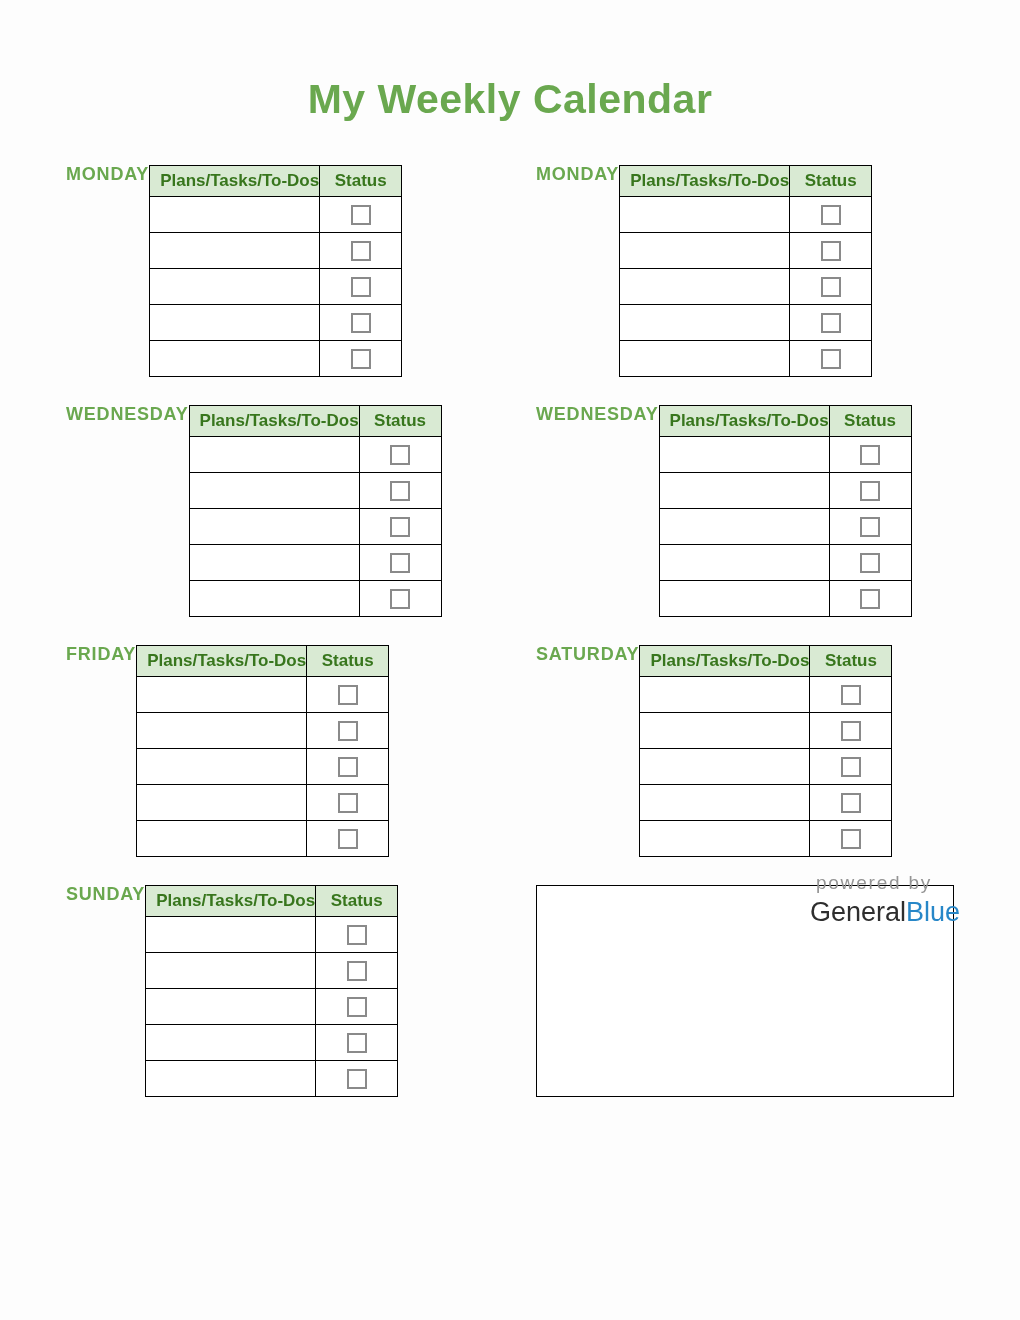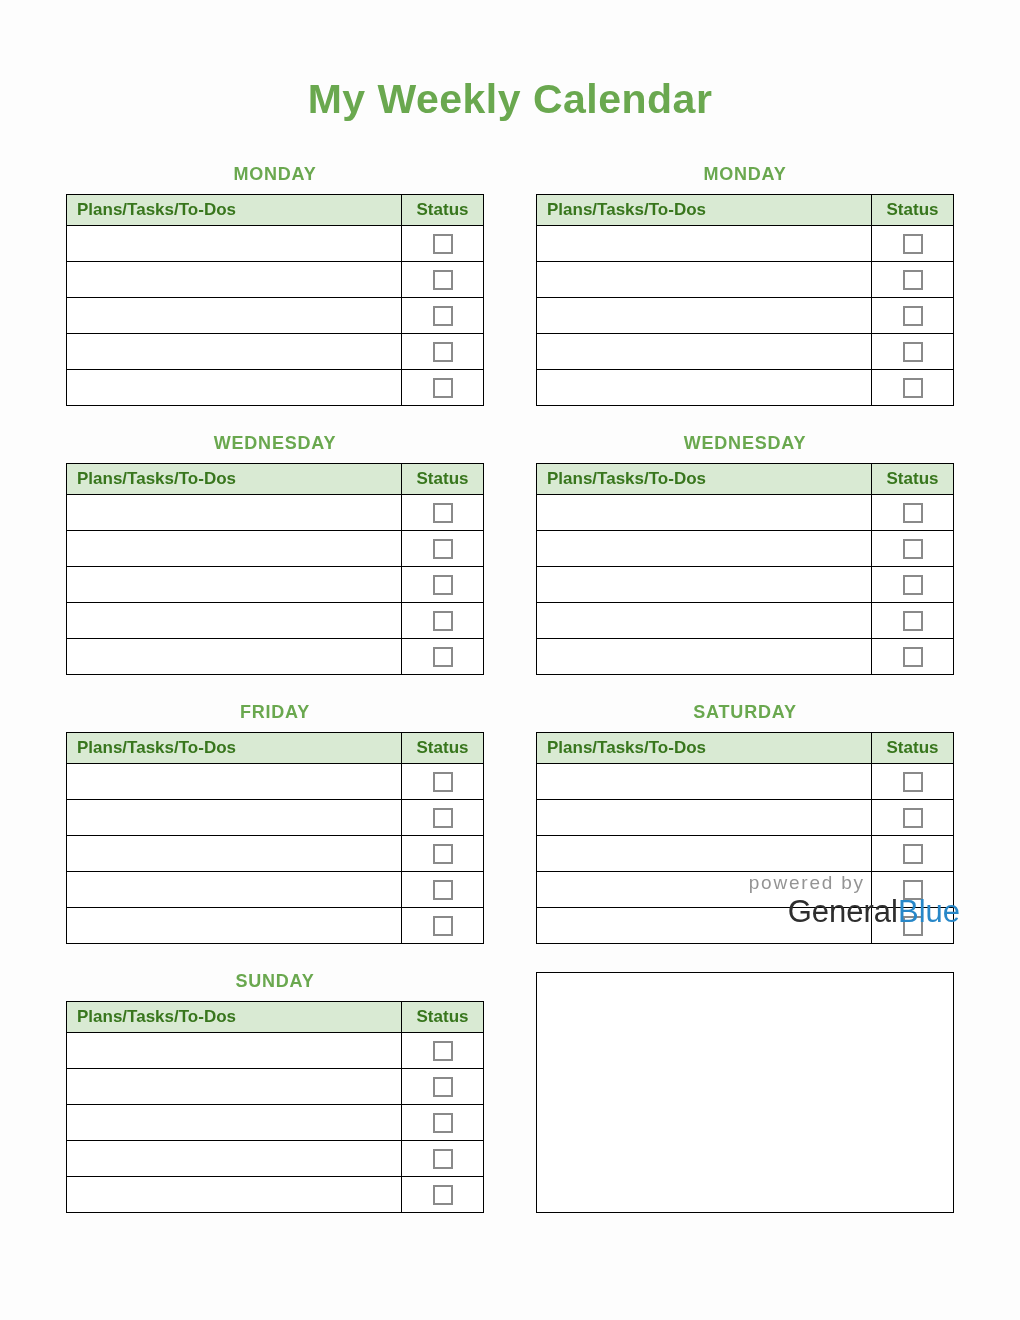--- a/index.html
+++ b/index.html
@@ -30,21 +30,21 @@
   }
 
   .grid{
     margin:42px 66px 0 66px;
     display:grid;
     grid-template-columns:1fr 1fr;
     column-gap:52px;
     row-gap:28px;
   }
 
-  .section{display:flex;flex-direction:column;}
+  .section{display:flex;flex-direction:row;}
   .section-title{
     margin:0 0 11px 0;
     text-align:center;
     font-size:18px;
     font-weight:bold;
     letter-spacing:0.8px;
     color:var(--green);
     line-height:18px;
   }
 
@@ -107,23 +107,22 @@
     text-align:left;
   }
   .powered-by{
     font-size:19px;
     color:#949494;
     letter-spacing:1.8px;
     padding-left:6px;
     margin-bottom:1px;
   }
   .brand{
-    font-size:31px;
+    font-size:27px;
     line-height:34px;
-    margin-left:45px;
   }
   .brand-general{color:#2e2e2e;}
   .brand-blue{color:var(--brand-blue);}
 </style>
 </head>
 <body>
 
 <div class="page">
 
   <h1 class="main-title">My Weekly Calendar</h1>

